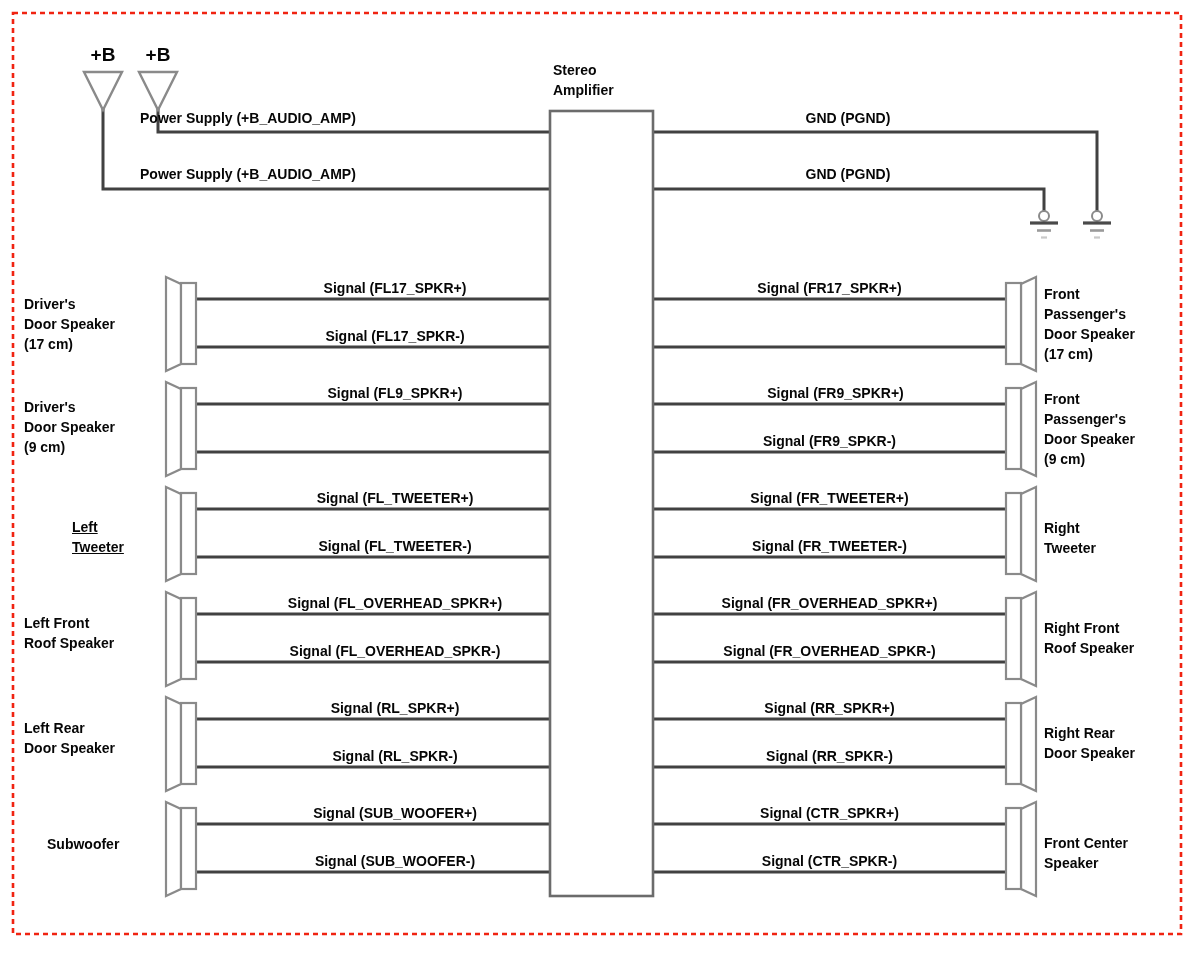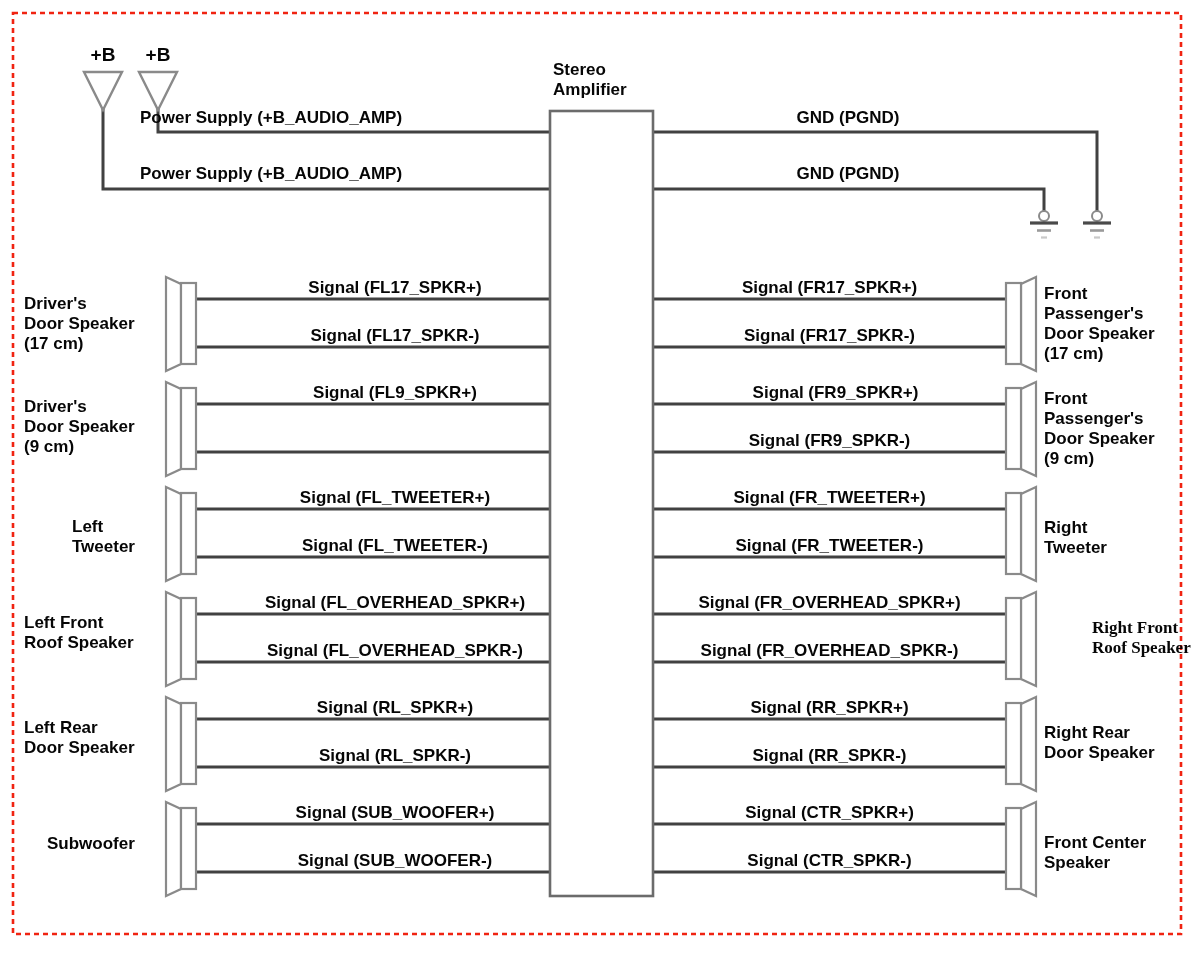--- a/index.html
+++ b/index.html
@@ -3,21 +3,21 @@
 <meta charset="utf-8">
 <style>
   html,body{margin:0;padding:0;background:#ffffff;}
   .canvas{
     position:relative;width:1200px;height:966px;background:#ffffff;
     font-family:"Liberation Sans",sans-serif;overflow:hidden;
   }
   svg{position:absolute;left:0;top:0;}
   .lbl{
     position:absolute;font-weight:bold;color:#060606;
-    font-size:17px;line-height:20px;white-space:pre-line;
+    font-size:14px;line-height:20px;white-space:pre-line;
   }
   .sig{text-align:center;}
   .sig-l{left:195px;width:400px;}
   .sig-r{left:653px;width:353px;}
   .pwr-l{left:140px;width:415px;}
   .pwr-r{left:653px;width:390px;text-align:center;}
   .plusb{font-size:19px;width:44px;text-align:center;line-height:22px;}
 </style>
 </head>
 <body>
@@ -138,53 +138,52 @@
   <div class="lbl pwr-l" style="top:164px;">Power Supply (+B_AUDIO_AMP)</div>
   <div class="lbl pwr-r" style="top:108px;">GND (PGND)</div>
   <div class="lbl pwr-r" style="top:164px;">GND (PGND)</div>
 
   <div class="lbl" style="left:24px;top:294px;">Driver's
 Door Speaker
 (17 cm)</div>
   <div class="lbl sig sig-l" style="top:278px;">Signal (FL17_SPKR+)</div>
   <div class="lbl sig sig-l" style="top:326px;">Signal (FL17_SPKR-)</div>
   <div class="lbl sig sig-r" style="top:278px;">Signal (FR17_SPKR+)</div>
-  <div class="lbl sig sig-r" style="top:326px;">Signal (FR17_SPKR-)</div>
   <div class="lbl" style="left:1044px;top:284px;">Front
 Passenger's
 Door Speaker
 (17 cm)</div>
 
   <div class="lbl" style="left:24px;top:397px;">Driver's
 Door Speaker
 (9 cm)</div>
   <div class="lbl sig sig-l" style="top:383px;">Signal (FL9_SPKR+)</div>
   <div class="lbl sig sig-r" style="top:383px;padding-left:6px;">Signal (FR9_SPKR+)</div>
   <div class="lbl sig sig-r" style="top:431px;">Signal (FR9_SPKR-)</div>
   <div class="lbl" style="left:1044px;top:389px;">Front
 Passenger's
 Door Speaker
 (9 cm)</div>
 
-  <div class="lbl" style="left:72px;top:517px;">Left
+  <div class="lbl" style="left:72px;top:517px;text-decoration:underline;">Left
 Tweeter</div>
   <div class="lbl sig sig-l" style="top:488px;">Signal (FL_TWEETER+)</div>
   <div class="lbl sig sig-l" style="top:536px;">Signal (FL_TWEETER-)</div>
   <div class="lbl sig sig-r" style="top:536px;">Signal (FR_TWEETER-)</div>
   <div class="lbl sig sig-r" style="top:488px;">Signal (FR_TWEETER+)</div>
   <div class="lbl" style="left:1044px;top:518px;">Right
 Tweeter</div>
 
   <div class="lbl" style="left:24px;top:613px;">Left Front
 Roof Speaker</div>
   <div class="lbl sig sig-l" style="top:593px;">Signal (FL_OVERHEAD_SPKR+)</div>
   <div class="lbl sig sig-l" style="top:641px;">Signal (FL_OVERHEAD_SPKR-)</div>
   <div class="lbl sig sig-r" style="top:593px;">Signal (FR_OVERHEAD_SPKR+)</div>
   <div class="lbl sig sig-r" style="top:641px;">Signal (FR_OVERHEAD_SPKR-)</div>
-  <div class="lbl" style="left:1092px;top:618px;font-family:Liberation Serif, serif;">Right Front
+  <div class="lbl" style="left:1044px;top:618px;">Right Front
 Roof Speaker</div>
 
   <div class="lbl" style="left:24px;top:718px;">Left Rear
 Door Speaker</div>
   <div class="lbl sig sig-l" style="top:698px;">Signal (RL_SPKR+)</div>
   <div class="lbl sig sig-l" style="top:746px;">Signal (RL_SPKR-)</div>
   <div class="lbl sig sig-r" style="top:698px;">Signal (RR_SPKR+)</div>
   <div class="lbl sig sig-r" style="top:746px;">Signal (RR_SPKR-)</div>
   <div class="lbl" style="left:1044px;top:723px;">Right Rear
 Door Speaker</div>

